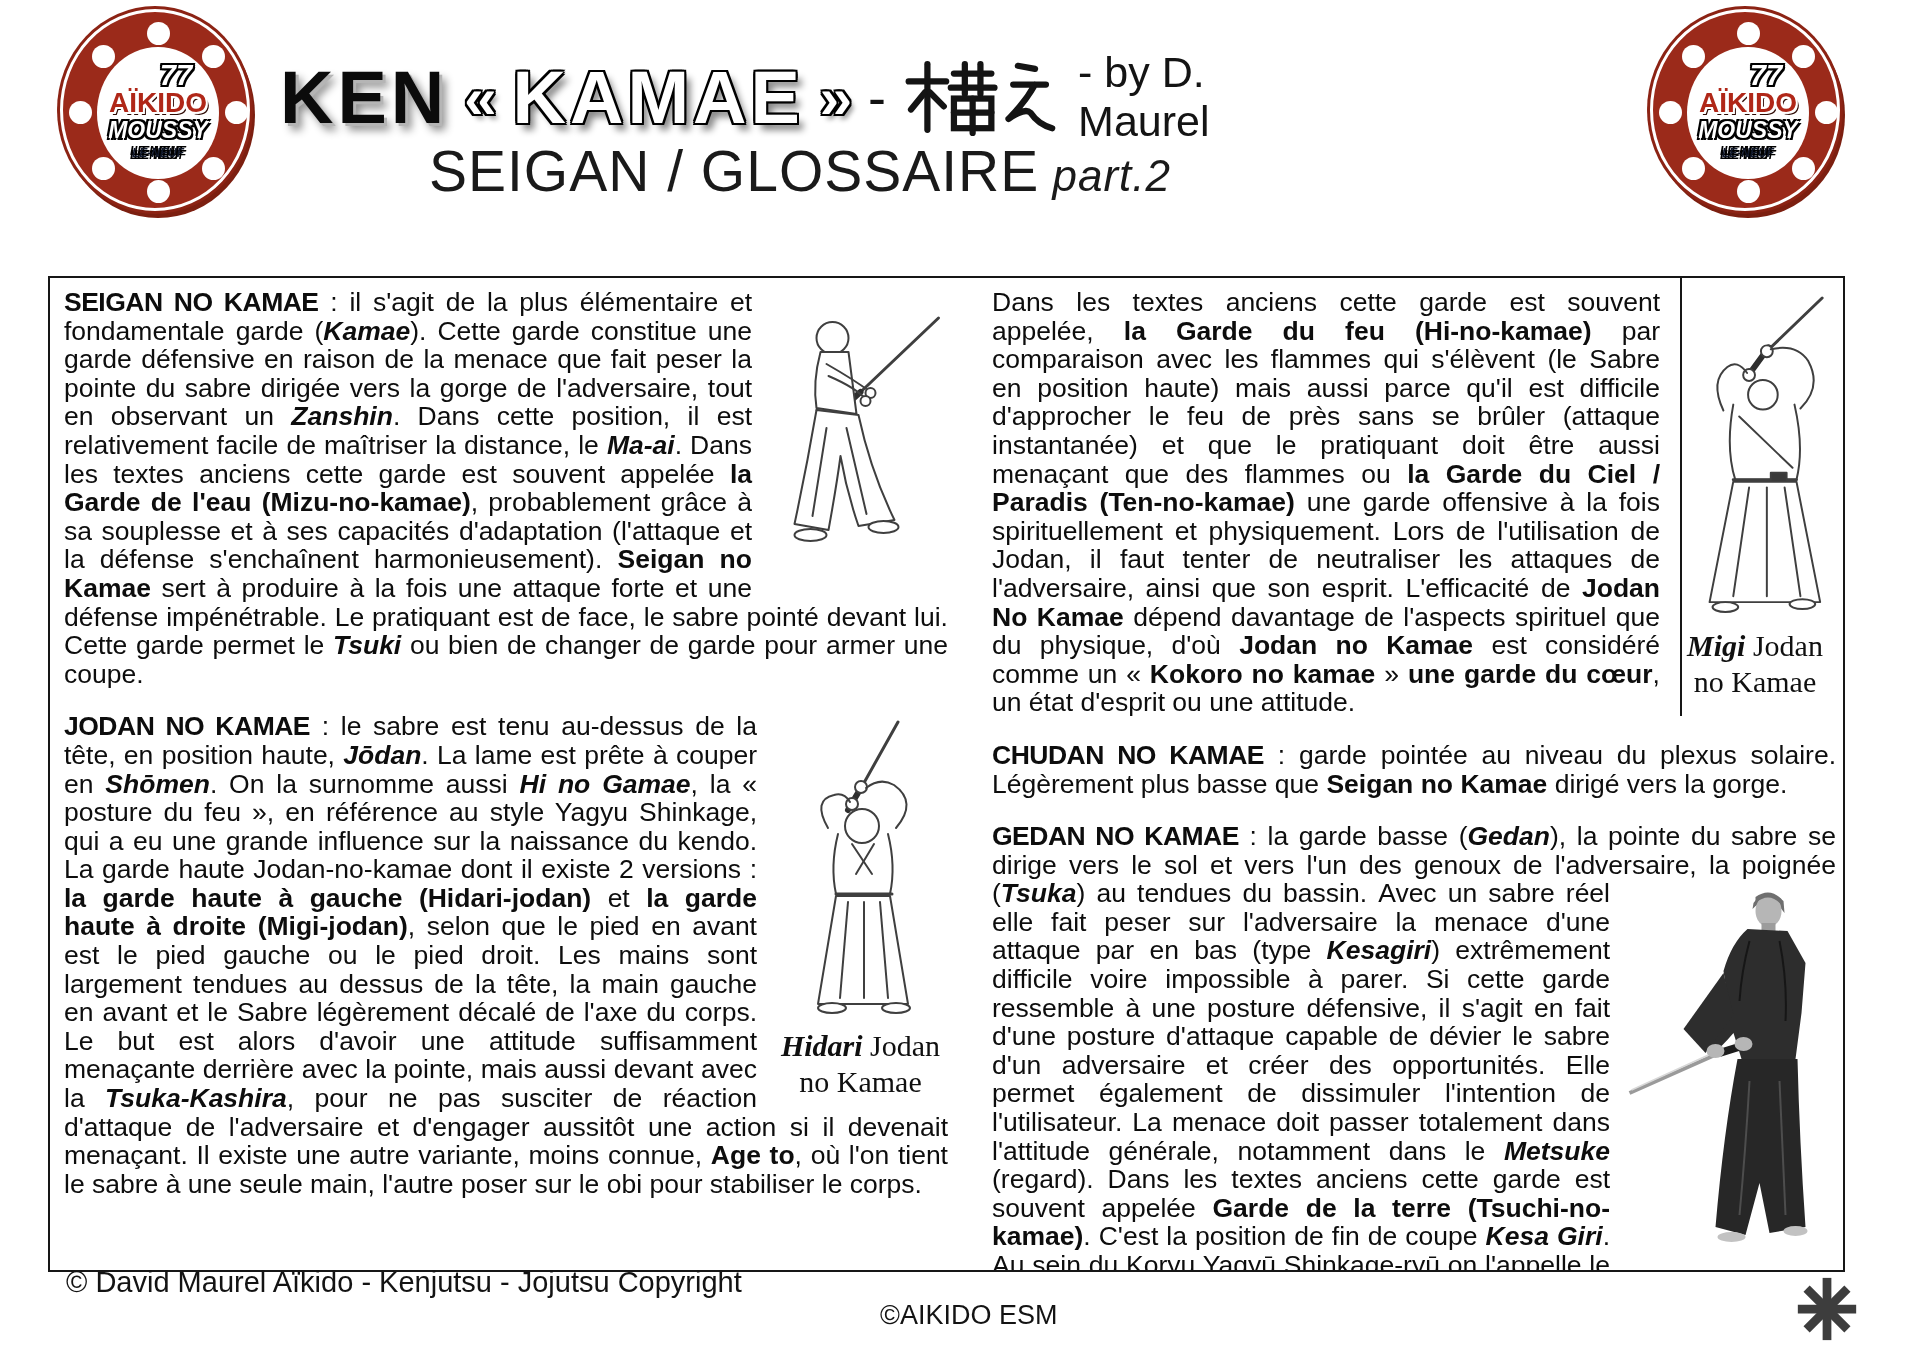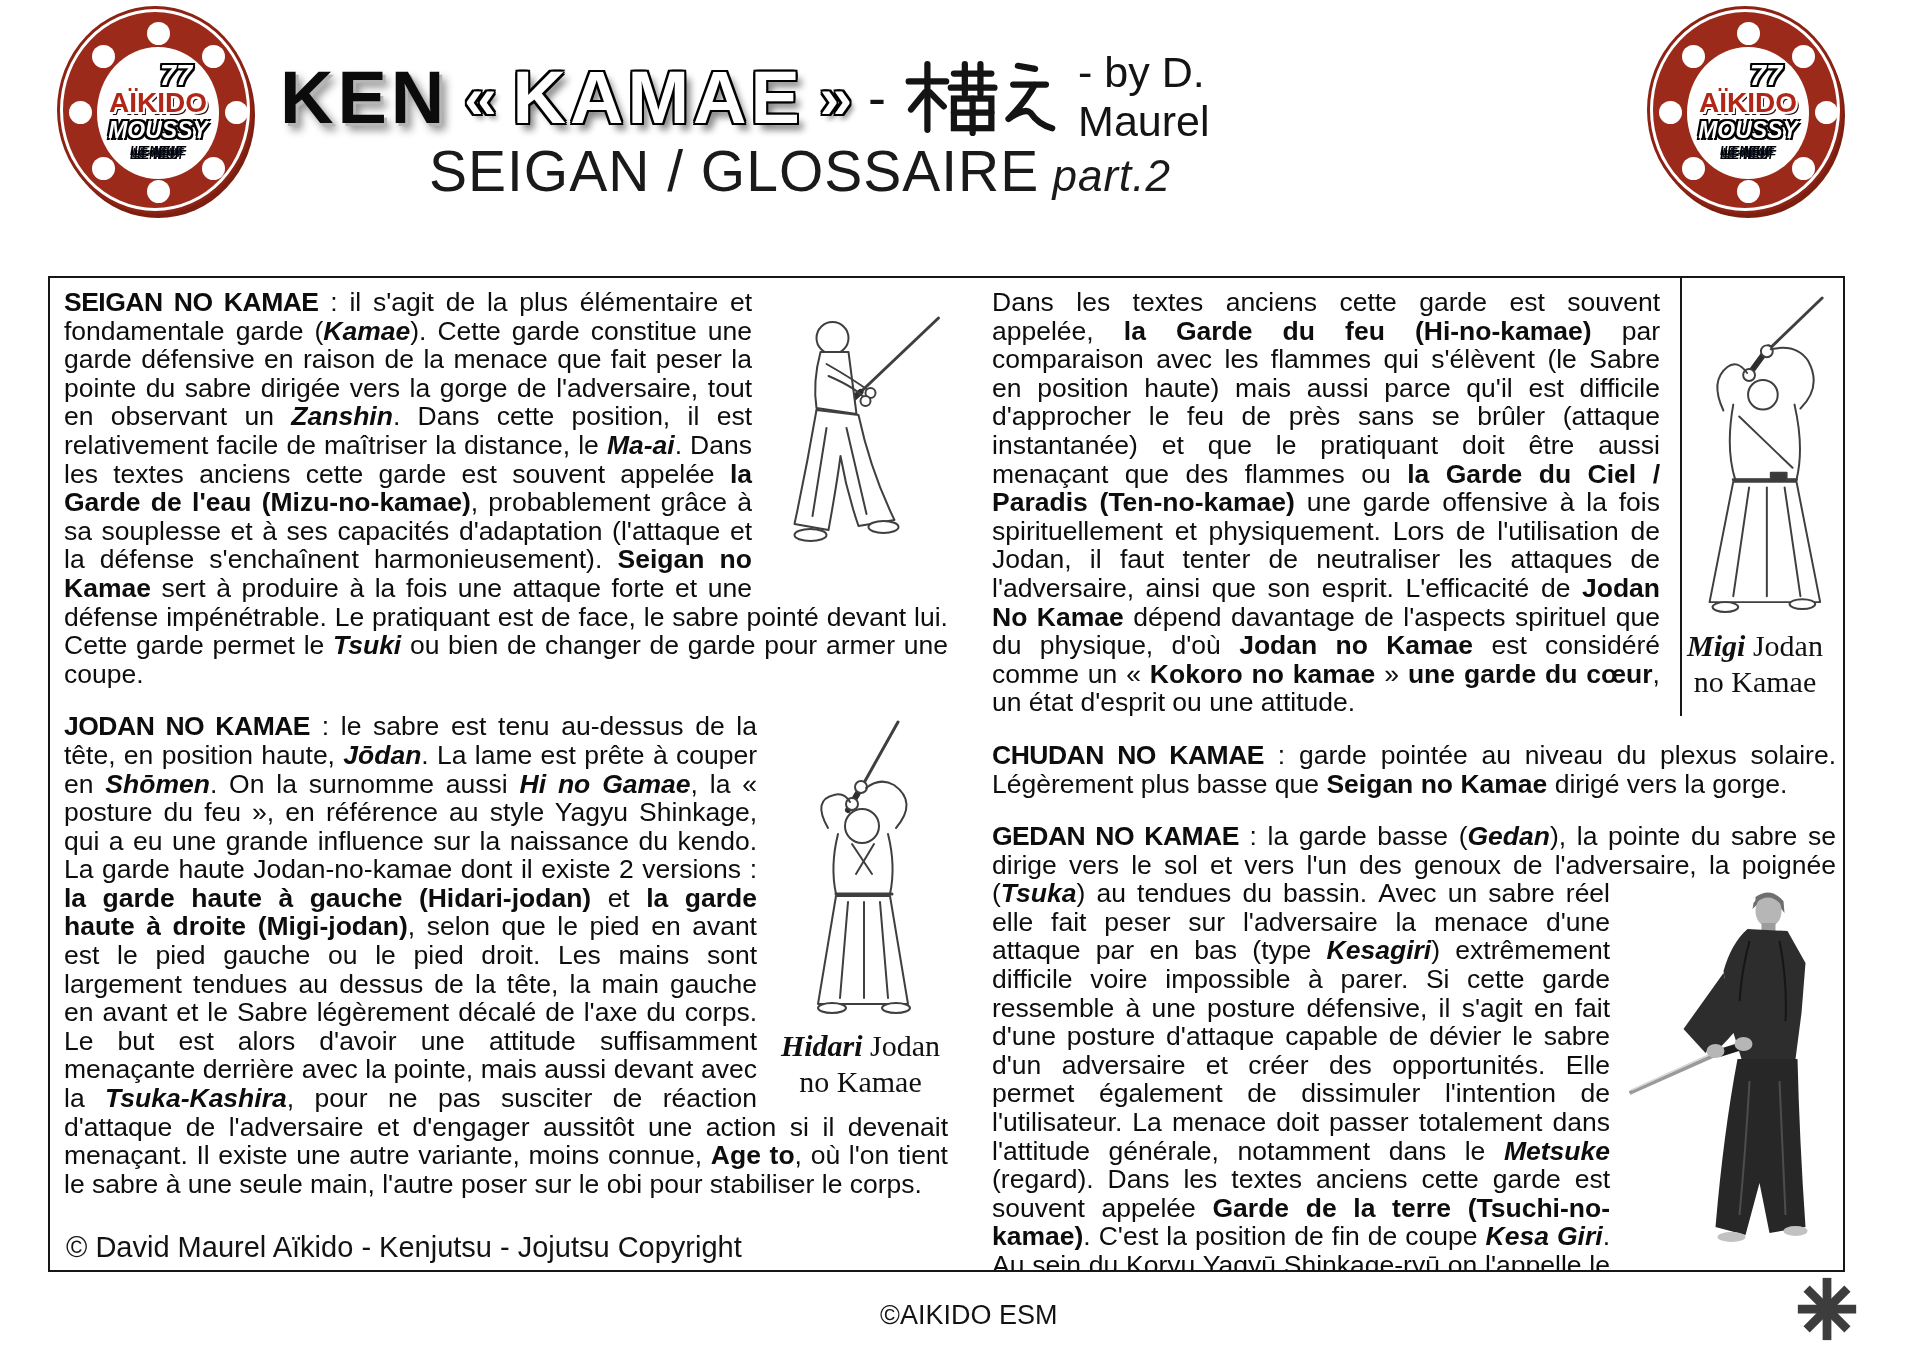--- a/index.html
+++ b/index.html
@@ -60,21 +60,21 @@
   .fig{float:right;}
   .fig-seigan{width:180px;margin:0 0 4px 16px;}
   .fig-hidari{width:175px;margin:4px 0 4px 16px;text-align:center;}
   .fig-migi{width:162px;margin:2px 0 6px 14px;text-align:center;}
   .fig-gedan{width:218px;margin:2px 0 0 8px;}
   .line-art{stroke:#3f3f3f;stroke-width:2;fill:#ffffff;stroke-linecap:round;stroke-linejoin:round;}
   .fig-caption{font-family:"Liberation Serif", serif;font-size:30px;line-height:36px;color:#101010;margin-top:6px;text-align:center;}
   .cap-lead{font-weight:700;font-style:italic;}
 
   
-  .footer-left{position:absolute;left:66px;top:1231px;font-size:29px;color:#131313;}
+  .footer-left{position:absolute;left:66px;top:1266px;font-size:29px;color:#131313;}
   .footer-center{position:absolute;left:880px;top:1300px;font-size:27px;color:#131313;}
   .asterisk{position:absolute;left:1792px;top:1274px;}
 </style>
 </head>
 <body>
 
 <div id="page">
 
   <div class="badge badge-left">
     <div class="badge-ring">

